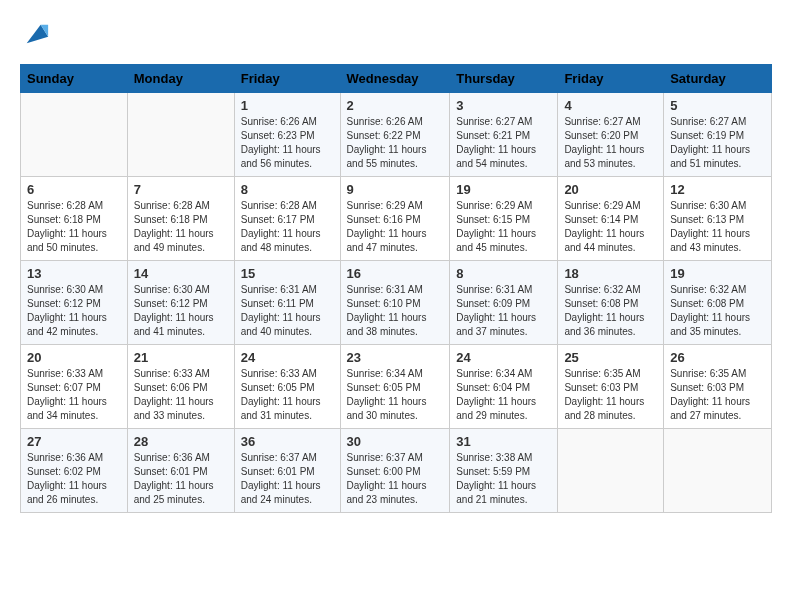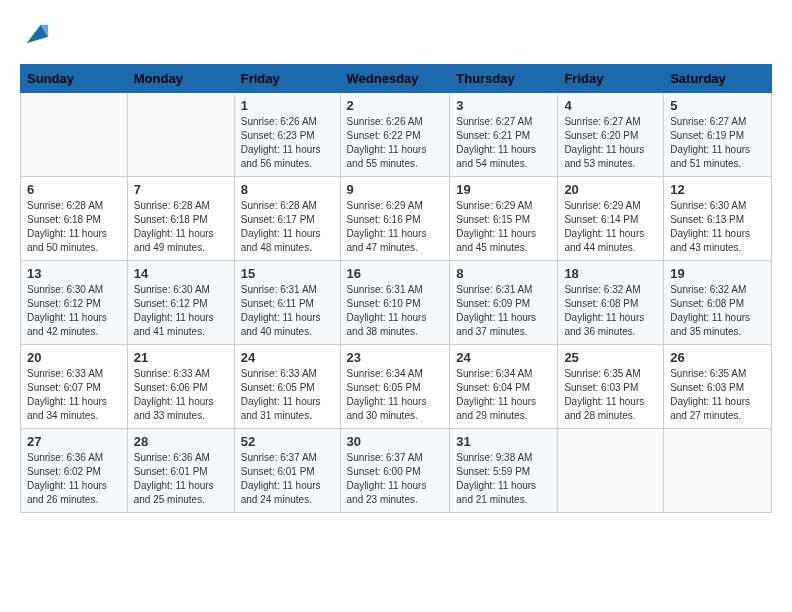--- a/index.html
+++ b/index.html
@@ -303,34 +303,34 @@
 Sunset: 6:02 PM
 Daylight: 11 hours and 26 minutes.</div>
         </td>
         <td>
           <span class="day-number">28</span>
           <div class="day-info" style="white-space: pre-line;">Sunrise: 6:36 AM
 Sunset: 6:01 PM
 Daylight: 11 hours and 25 minutes.</div>
         </td>
         <td>
-          <span class="day-number">52</span>
+          <span class="day-number">36</span>
           <div class="day-info" style="white-space: pre-line;">Sunrise: 6:37 AM
 Sunset: 6:01 PM
 Daylight: 11 hours and 24 minutes.</div>
         </td>
         <td>
           <span class="day-number">30</span>
           <div class="day-info" style="white-space: pre-line;">Sunrise: 6:37 AM
 Sunset: 6:00 PM
 Daylight: 11 hours and 23 minutes.</div>
         </td>
         <td>
           <span class="day-number">31</span>
-          <div class="day-info" style="white-space: pre-line;">Sunrise: 9:38 AM
+          <div class="day-info" style="white-space: pre-line;">Sunrise: 3:38 AM
 Sunset: 5:59 PM
 Daylight: 11 hours and 21 minutes.</div>
         </td>
         <td class="empty-cell"></td>
         <td class="empty-cell"></td>
       </tr>
     </tbody>
 </table>
 
 </body></html>

